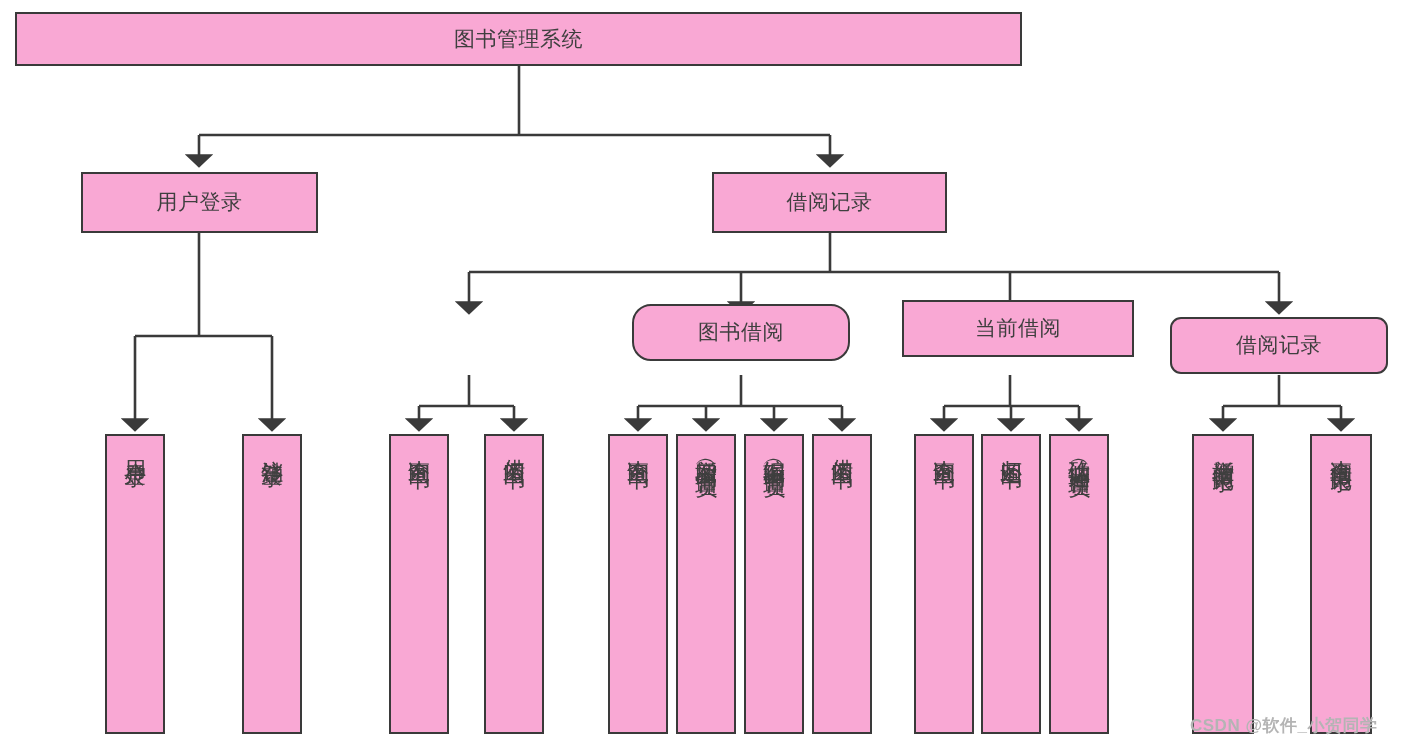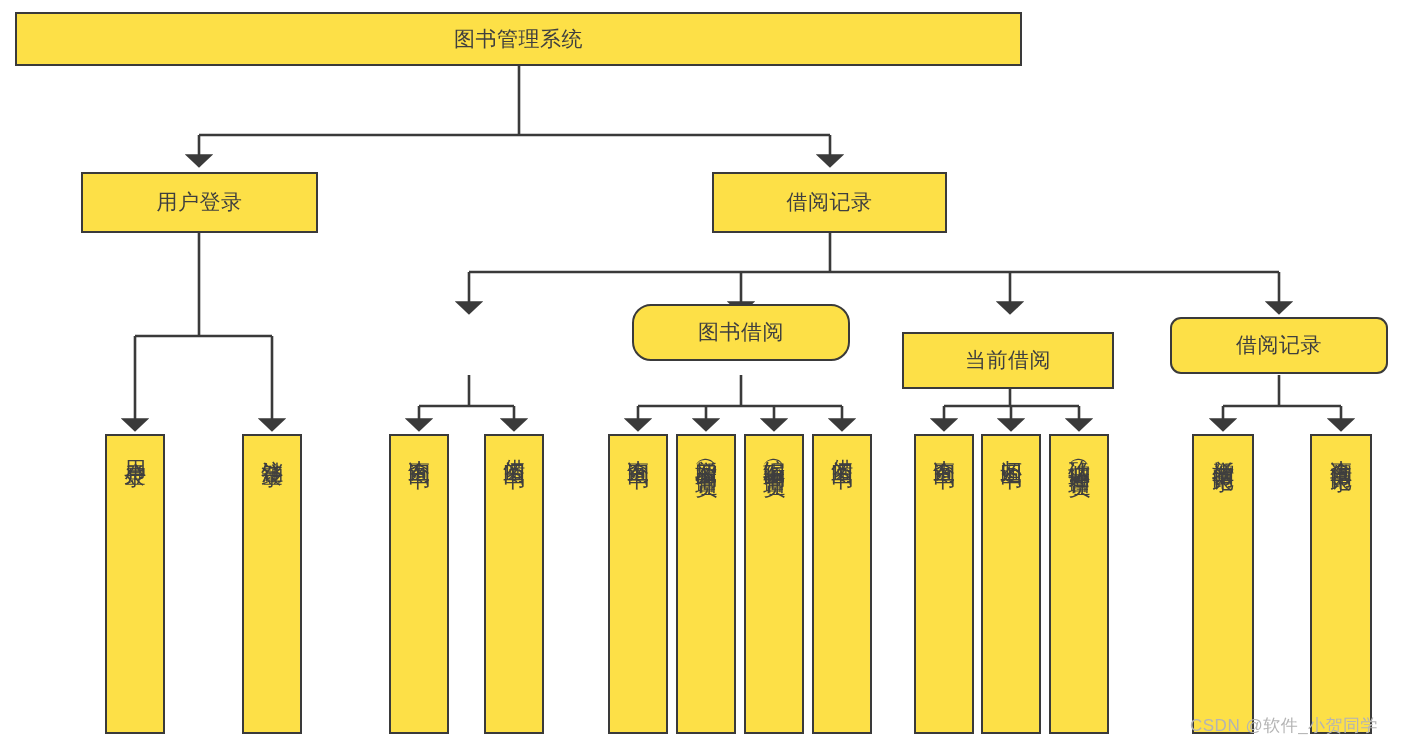--- a/index.html
+++ b/index.html
@@ -22,21 +22,21 @@
     position: absolute;
     left: 0;
     top: 0;
     width: 1405px;
     height: 747px;
   }
   .node {
     position: absolute;
     box-sizing: border-box;
     border: 2.5px solid #3a3a3a;
-    background: #fde047;
+    background: #f9a8d4;
     display: flex;
     align-items: center;
     justify-content: center;
     color: #3c3c3c;
   }
   .node .node-label {
     display: block;
     text-align: center;
     line-height: 1.18;
     color: #3f3f3f;
@@ -149,21 +149,21 @@
 
   <div class="node node-h" style="left:712px; top:172px; width:235px; height:61px;">
     <span class="node-label">借阅记录</span>
   </div>
 
 
   <div class="node node-h" style="left:632px; top:304px; width:218px; height:57px;border-radius:19px;">
     <span class="node-label">图书借阅</span>
   </div>
 
-  <div class="node node-h" style="left:902px; top:332px; width:212px; height:57px;">
+  <div class="node node-h" style="left:902px; top:300px; width:232px; height:57px;">
     <span class="node-label">当前借阅</span>
   </div>
 
   <div class="node node-h" style="left:1170px; top:317px; width:218px; height:57px;border-radius:11px;">
     <span class="node-label">借阅记录</span>
   </div>
 
   <div class="node node-v" style="left:105px; top:434px; width:60px; height:300px;">
     <span class="node-label">用户登录</span>
   </div>
@@ -209,15 +209,15 @@
   </div>
 
   <div class="node node-v" style="left:1192px; top:434px; width:62px; height:300px;">
     <span class="node-label">新增借阅记录</span>
   </div>
 
   <div class="node node-v" style="left:1310px; top:434px; width:62px; height:300px;">
     <span class="node-label">查询借阅记录</span>
   </div>
 
-  <div class="watermark" style="left:1190px; top:714px;">CSDN @软件_小贺同学</div>
+  <div class="watermark" style="left:1190px; top:714px;font-weight:bold;">CSDN @软件_小贺同学</div>
 
 </div>
 
 </body></html>

